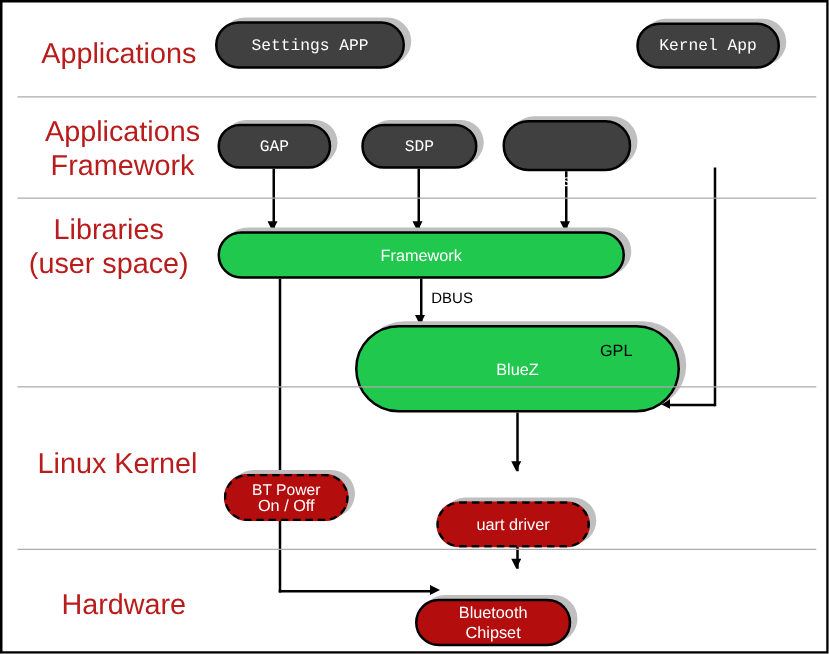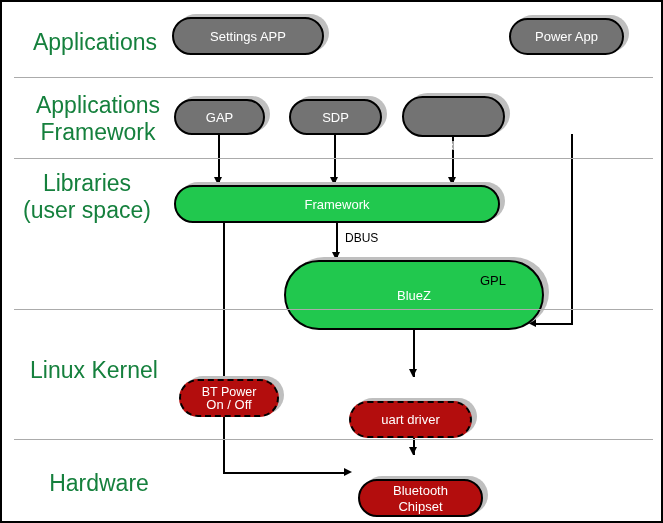--- a/index.html
+++ b/index.html
@@ -7,42 +7,42 @@
     position:relative;
     width:659px;height:519px;
     border:2px solid #000;
     background:#fff;
     overflow:hidden;
   }
   
   .sep{position:absolute;left:12px;right:8px;height:1px;background:#ababab;z-index:3;}
   
   .layer-label{
-    position:absolute;z-index:0;color:#15803d;
+    position:absolute;z-index:0;color:#b91c1c;
     font-size:23px;line-height:27px;text-align:center;
   }
   
   .vline,.hline{position:absolute;background:#000;z-index:1;}
   .vline{width:1.5px;}
   .hline{height:1.5px;}
   
   .arr{position:absolute;width:0;height:0;z-index:1;}
   .arr-down{border-left:4.5px solid transparent;border-right:4.5px solid transparent;border-top:8px solid #000;}
   .arr-left{border-top:4.5px solid transparent;border-bottom:4.5px solid transparent;border-right:8px solid #000;}
   .arr-right{border-top:4.5px solid transparent;border-bottom:4.5px solid transparent;border-left:8px solid #000;}
   
   .pill{
     position:absolute;z-index:2;
     border:2px solid #000;border-radius:999px;
     box-shadow:5px -3px 0 0 #bfbfbf;
     display:flex;flex-direction:column;align-items:center;justify-content:center;
     color:#fff;font-size:13px;line-height:15px;text-align:center;
     box-sizing:border-box;
   }
-  .pill-blue{background:#737373;}
+  .pill-blue{background:#404040;font-family:Liberation Mono, monospace;}
   .pill-green{background:#21c84e;}
   .pill-red{background:#b30d0d;margin-top:24px;}
   .pill-dashed{border-style:dashed;}
   .pill .sub{font-size:13px;line-height:12px;}
   
   .edge-label{position:absolute;z-index:2;color:#000;font-size:12px;}
   .gpl-tag{position:absolute;z-index:4;color:#000;font-size:13px;right:36px;top:11px;}
 </style>
 </head>
 <body>
@@ -96,21 +96,21 @@
   <div class="vline" style="left:411px;top:328px;height:47px;"></div>
   <div class="arr arr-down" style="left:407px;top:367px;"></div>
 
   <div class="vline" style="left:411px;top:412px;height:41px;"></div>
   <div class="arr arr-down" style="left:407px;top:445px;"></div>
 
   <div class="pill pill-blue" style="left:170px;top:15px;width:152px;height:38px;">
     <span>Settings APP</span>
   </div>
   <div class="pill pill-blue" style="left:507px;top:16px;width:115px;height:37px;">
-    <span>Power App</span>
+    <span>Kernel App</span>
   </div>
 
   <div class="pill pill-blue" style="left:172px;top:97px;width:91px;height:36px;">
     <span>GAP</span>
   </div>
   <div class="pill pill-blue" style="left:287px;top:97px;width:93px;height:36px;">
     <span>SDP</span>
   </div>
   <div class="pill pill-blue" style="left:400px;top:94px;width:103px;height:41px;font-size:12.5px;line-height:14px;gap:45px;">
     <span>Headset /</span>
@@ -126,18 +126,18 @@
   </div>
 
   <div class="pill pill-red pill-dashed" style="left:177px;top:353px;width:100px;height:38px;font-size:12.5px;line-height:14px;">
     <span>BT Power</span>
     <span class="sub">On / Off</span>
   </div>
   <div class="pill pill-red pill-dashed" style="left:347px;top:375px;width:123px;height:37px;">
     <span>uart driver</span>
   </div>
 
-  <div class="pill pill-red" style="left:356px;top:453px;width:125px;height:38px;line-height:16px;justify-content:flex-end;">
+  <div class="pill pill-red" style="left:330px;top:453px;width:125px;height:38px;line-height:16px;">
     <span>Bluetooth</span>
     <span>Chipset</span>
   </div>
 
 </div>
 
 </body></html>

